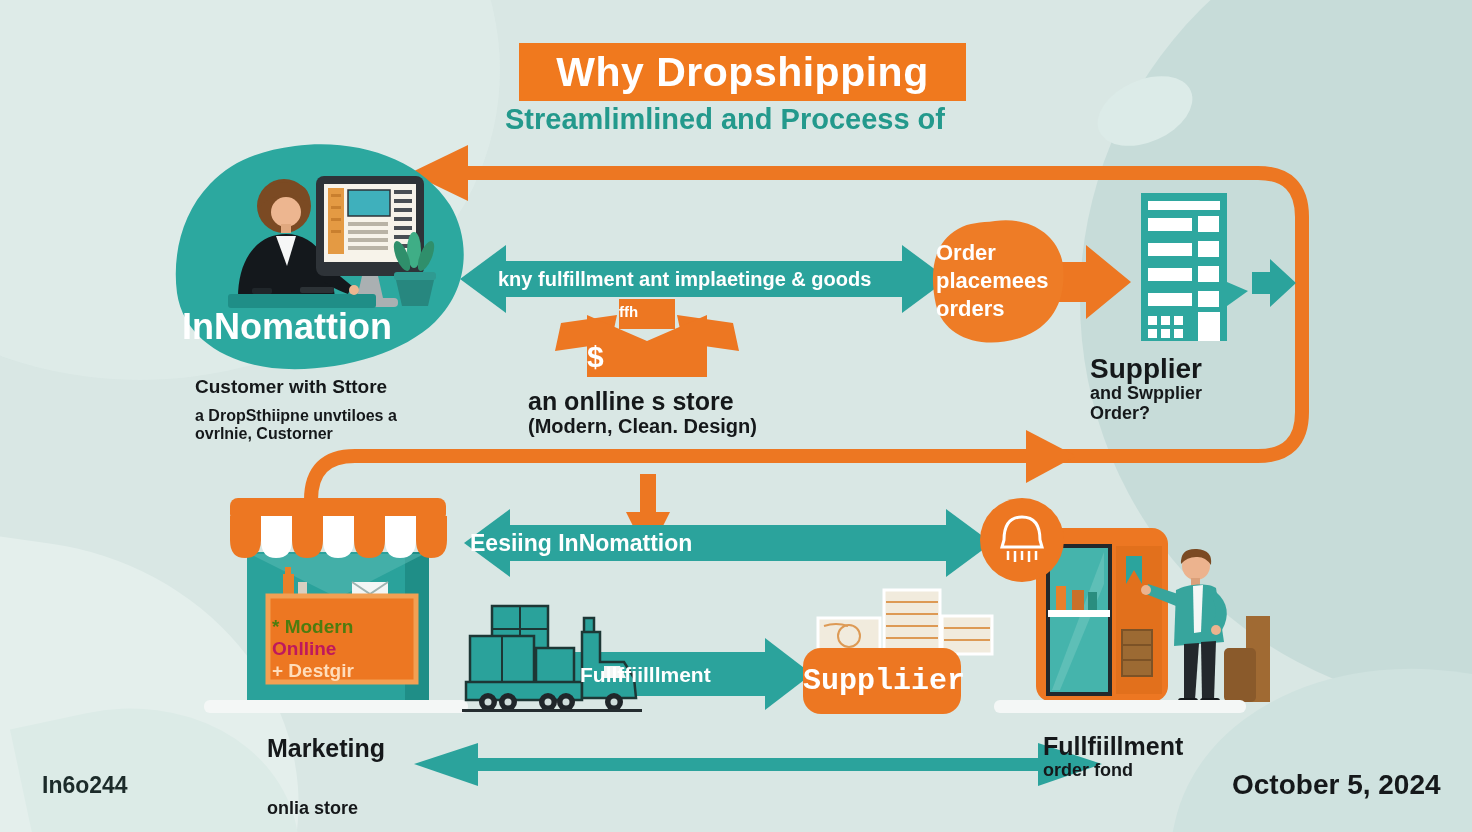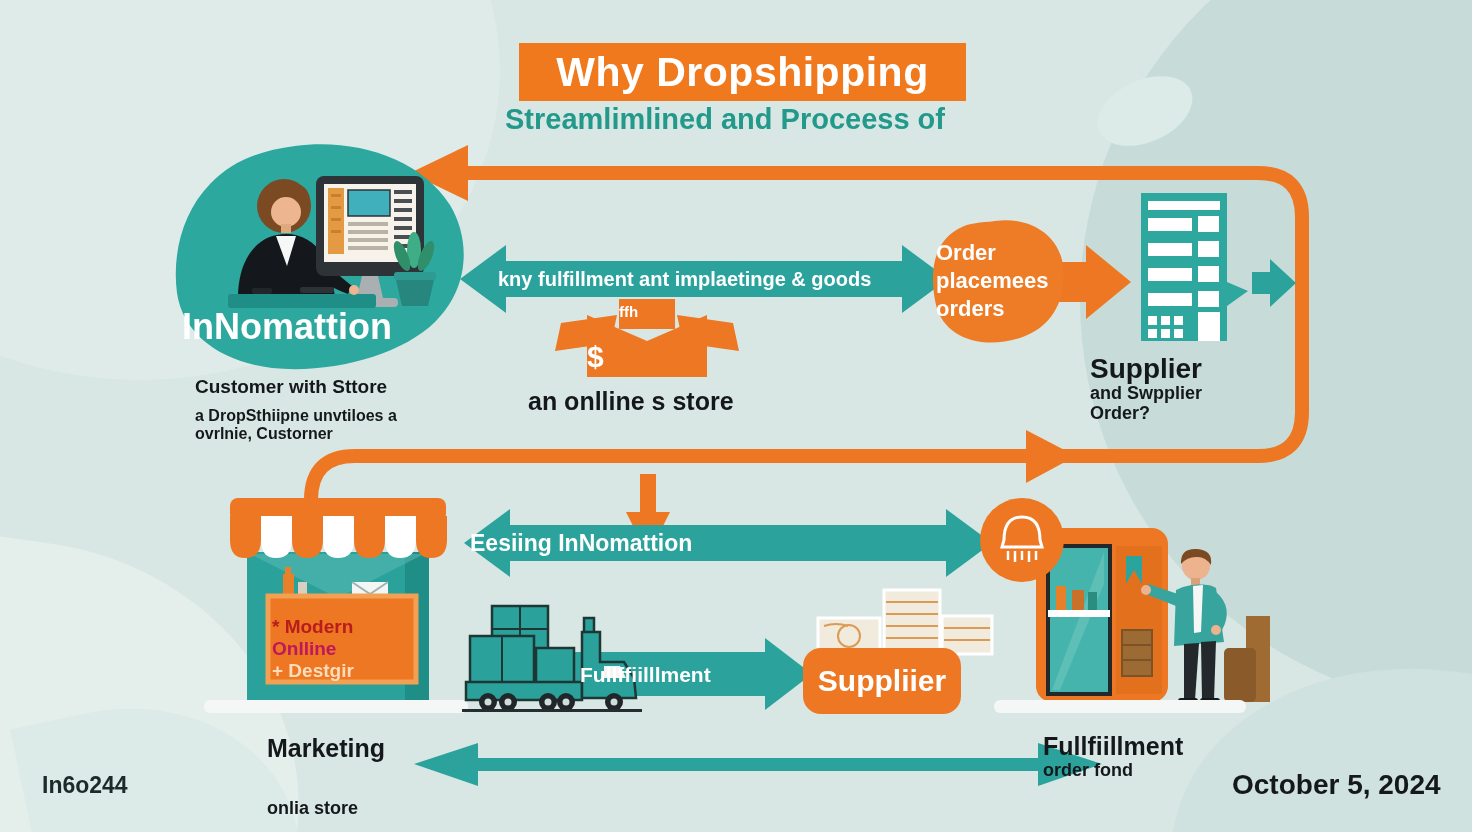--- a/index.html
+++ b/index.html
@@ -15,21 +15,21 @@
   .b{font-weight:700;}
   #art{position:absolute;left:0;top:0;z-index:2;}
   #title-box{
     position:absolute;left:519px;top:43px;width:447px;height:58px;
     background:#f0791e;z-index:5;
   }
   #title-box .t{width:100%;text-align:center;line-height:58px;font-size:41px;
     font-weight:700;color:#fff;letter-spacing:.5px;}
   #supplier-box{
     position:absolute;left:803px;top:648px;width:158px;height:66px;
-    background:#ed7722;border-radius:18px;z-index:5;
+    background:#ed7722;border-radius:18px;z-index:5;font-family:Liberation Mono, monospace;
   }
   #supplier-box .t{width:100%;text-align:center;line-height:66px;font-size:30px;
     font-weight:700;color:#fff;}
 </style>
 </head>
 <body>
 
 <div id="stage">
 
   <div class="bgshape" style="left:1080px;top:-110px;width:820px;height:820px;border-radius:50%;background:#c7dcd9;"></div>
@@ -263,32 +263,33 @@
   <div class="txt c b w" style="left:182px;top:305px;width:260px;font-size:36px;">InNomattion</div>
   <div class="txt c b" style="left:195px;top:376px;width:250px;font-size:19px;">Customer with Sttore</div>
   <div class="txt c b" style="left:195px;top:406px;width:250px;font-size:16px;font-weight:600;">a DropSthiipne unvtiloes a</div>
   <div class="txt c b" style="left:195px;top:424px;width:250px;font-size:16px;font-weight:600;">ovrlnie, Custorner</div>
 
   <div class="txt c b w" style="left:498px;top:267px;width:410px;font-size:20px;">kny fulfillment ant implaetinge &amp; goods</div>
 
   <div class="txt c b w" style="left:619px;top:303px;width:56px;font-size:15px;">ffh</div>
   <div class="txt c b w" style="left:587px;top:339px;width:120px;font-size:30px;">$</div>
   <div class="txt c b" style="left:528px;top:386px;width:240px;font-size:25px;">an onlline s store</div>
+  <div class="txt c" style="left:528px;top:414px;width:240px;font-size:20px;font-weight:600;">(Modern, Clean. Design)</div>
 
   <div class="txt c b w" style="left:936px;top:240px;width:128px;font-size:22px;">Order</div>
   <div class="txt c b w" style="left:936px;top:268px;width:128px;font-size:22px;">placemees</div>
   <div class="txt c b w" style="left:936px;top:296px;width:128px;font-size:22px;">orders</div>
 
   <div class="txt c b" style="left:1090px;top:352px;width:160px;font-size:28px;">Supplier</div>
   <div class="txt c b" style="left:1090px;top:383px;width:160px;font-size:18px;font-weight:600;">and Swpplier</div>
   <div class="txt c b" style="left:1090px;top:403px;width:160px;font-size:18px;font-weight:600;">Order?</div>
 
   <div class="txt c b w" style="left:470px;top:530px;width:370px;font-size:23px;">Eesiing InNomattion</div>
 
-  <div class="txt c b" style="left:272px;top:616px;width:140px;font-size:19px;color:#b91c1c;">* Modern</div>
+  <div class="txt c b" style="left:272px;top:616px;width:140px;font-size:19px;color:#4d7c0f;">* Modern</div>
   <div class="txt c b" style="left:272px;top:638px;width:140px;font-size:19px;color:#be185d;">Onlline</div>
   <div class="txt c b" style="left:272px;top:660px;width:140px;font-size:19px;color:#ffddbb;">+ Destgir</div>
 
   <div class="txt c b w" style="left:580px;top:662px;width:200px;font-size:21px;">Fullffiilllment</div>
 
   <div id="supplier-box">
     <div class="t">Suppliier</div>
   </div>
 
   <div class="txt c b" style="left:267px;top:733px;width:140px;font-size:25px;">Marketing</div>

